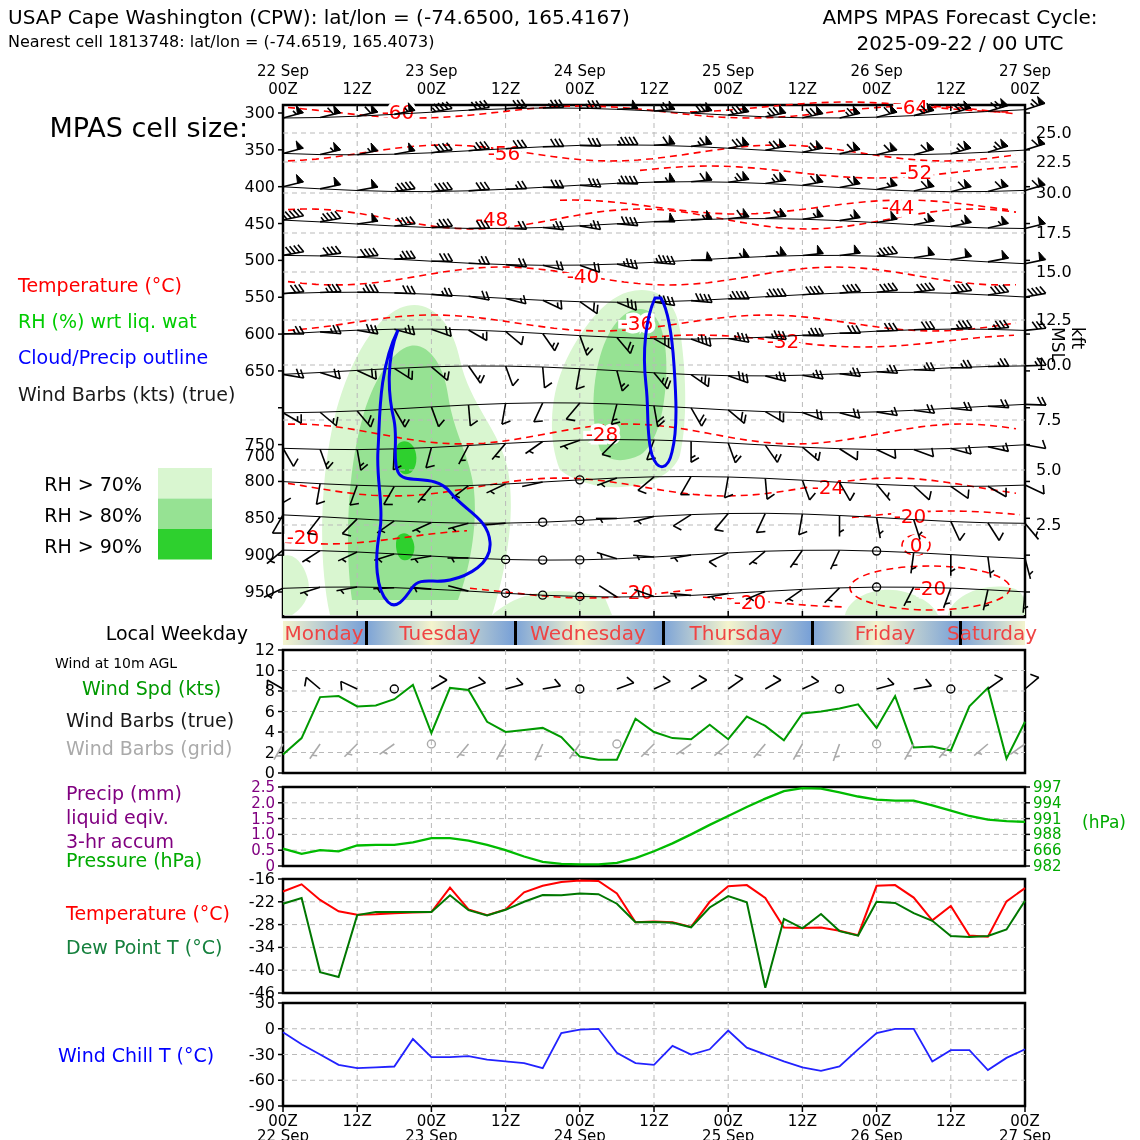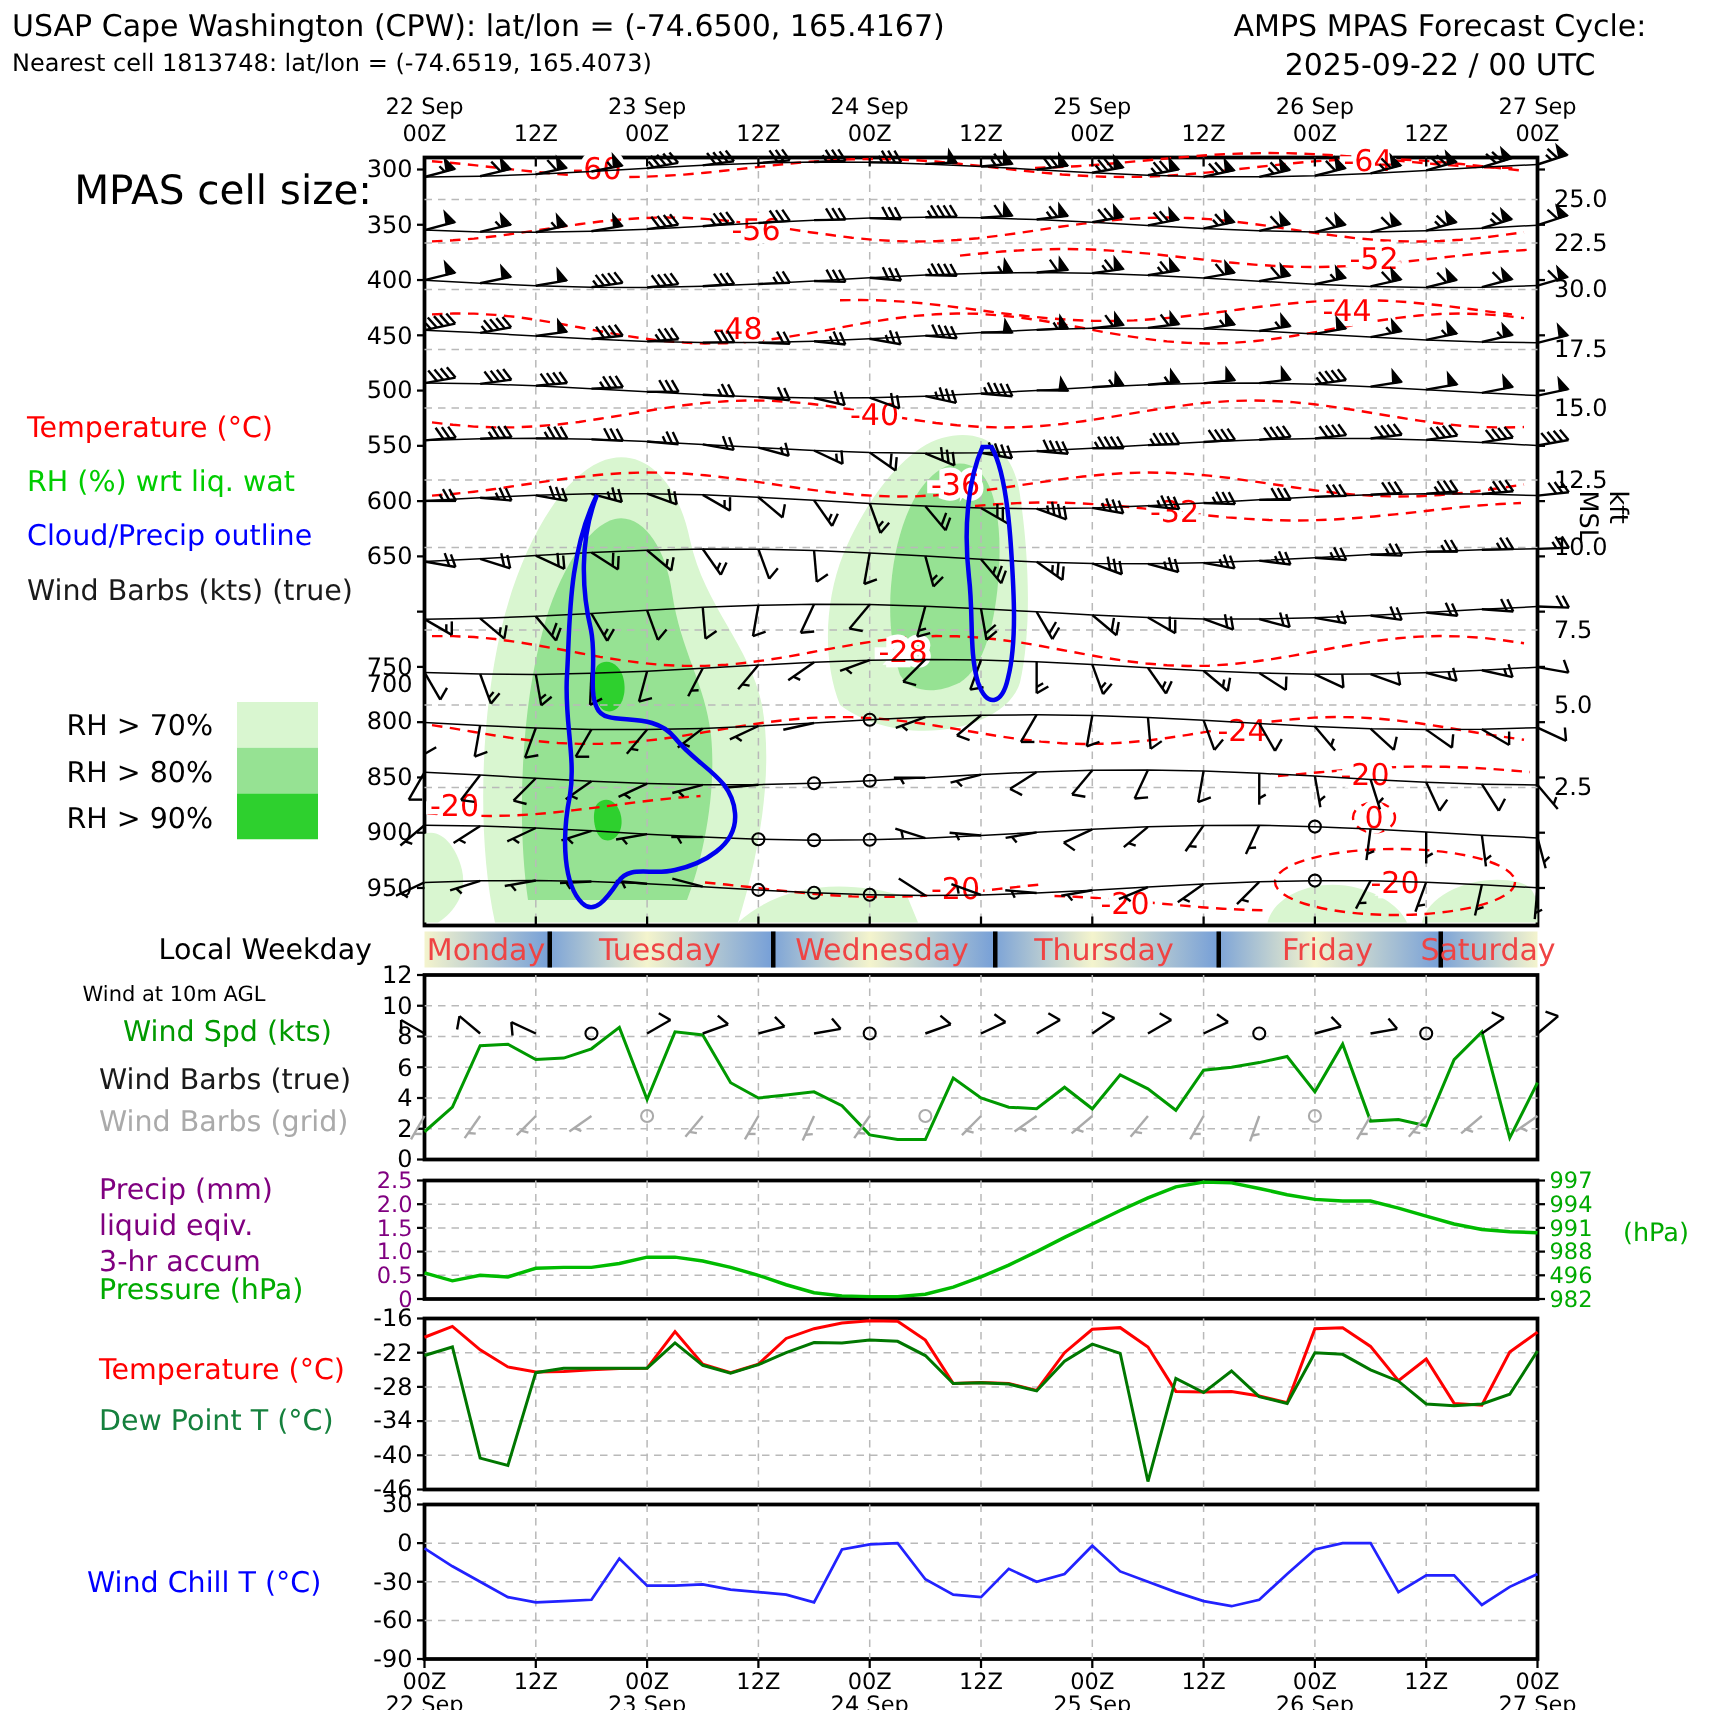--- a/index.html
+++ b/index.html
@@ -1347,21 +1347,21 @@
     <div class="tick-label rgt" style="width: 46px; color: rgb(128, 0, 128); font-size: 15px; left: 229px; top: 778px;">2.5</div>
     <div class="tick-label rgt" style="width: 46px; color: rgb(128, 0, 128); font-size: 15px; left: 229px; top: 793.8px;">2.0</div>
     <div class="tick-label rgt" style="width: 46px; color: rgb(128, 0, 128); font-size: 15px; left: 229px; top: 809.6px;">1.5</div>
     <div class="tick-label rgt" style="width: 46px; color: rgb(128, 0, 128); font-size: 15px; left: 229px; top: 825.4px;">1.0</div>
     <div class="tick-label rgt" style="width: 46px; color: rgb(128, 0, 128); font-size: 15px; left: 229px; top: 841.2px;">0.5</div>
     <div class="tick-label rgt" style="width: 46px; color: rgb(128, 0, 128); font-size: 15px; left: 229px; top: 857px;">0</div>
     <div class="tick-label " style="color: rgb(0, 170, 0); font-size: 15px; left: 1033px; top: 778px;">997</div>
     <div class="tick-label " style="color: rgb(0, 170, 0); font-size: 15px; left: 1033px; top: 793.8px;">994</div>
     <div class="tick-label " style="color: rgb(0, 170, 0); font-size: 15px; left: 1033px; top: 809.6px;">991</div>
     <div class="tick-label " style="color: rgb(0, 170, 0); font-size: 15px; left: 1033px; top: 825.4px;">988</div>
-    <div class="tick-label " style="color: rgb(0, 170, 0); font-size: 15px; left: 1033px; top: 841.2px;">496</div>
+    <div class="tick-label " style="color: rgb(0, 170, 0); font-size: 15px; left: 1033px; top: 841.2px;">666</div>
     <div class="tick-label " style="color: rgb(0, 170, 0); font-size: 15px; left: 1033px; top: 857px;">982</div>
     <div class="tick-label rgt" style="width: 46px; left: 229px; top: 869px;">-16</div>
     <div class="tick-label rgt" style="width: 46px; left: 229px; top: 891.8px;">-22</div>
     <div class="tick-label rgt" style="width: 46px; left: 229px; top: 914.6px;">-28</div>
     <div class="tick-label rgt" style="width: 46px; left: 229px; top: 937.4px;">-34</div>
     <div class="tick-label rgt" style="width: 46px; left: 229px; top: 960.2px;">-40</div>
     <div class="tick-label rgt" style="width: 46px; left: 229px; top: 983px;">-46</div>
     <div class="tick-label rgt" style="width: 46px; left: 229px; top: 993px;">30</div>
     <div class="tick-label rgt" style="width: 46px; left: 229px; top: 1018.75px;">0</div>
     <div class="tick-label rgt" style="width: 46px; left: 229px; top: 1044.5px;">-30</div>

